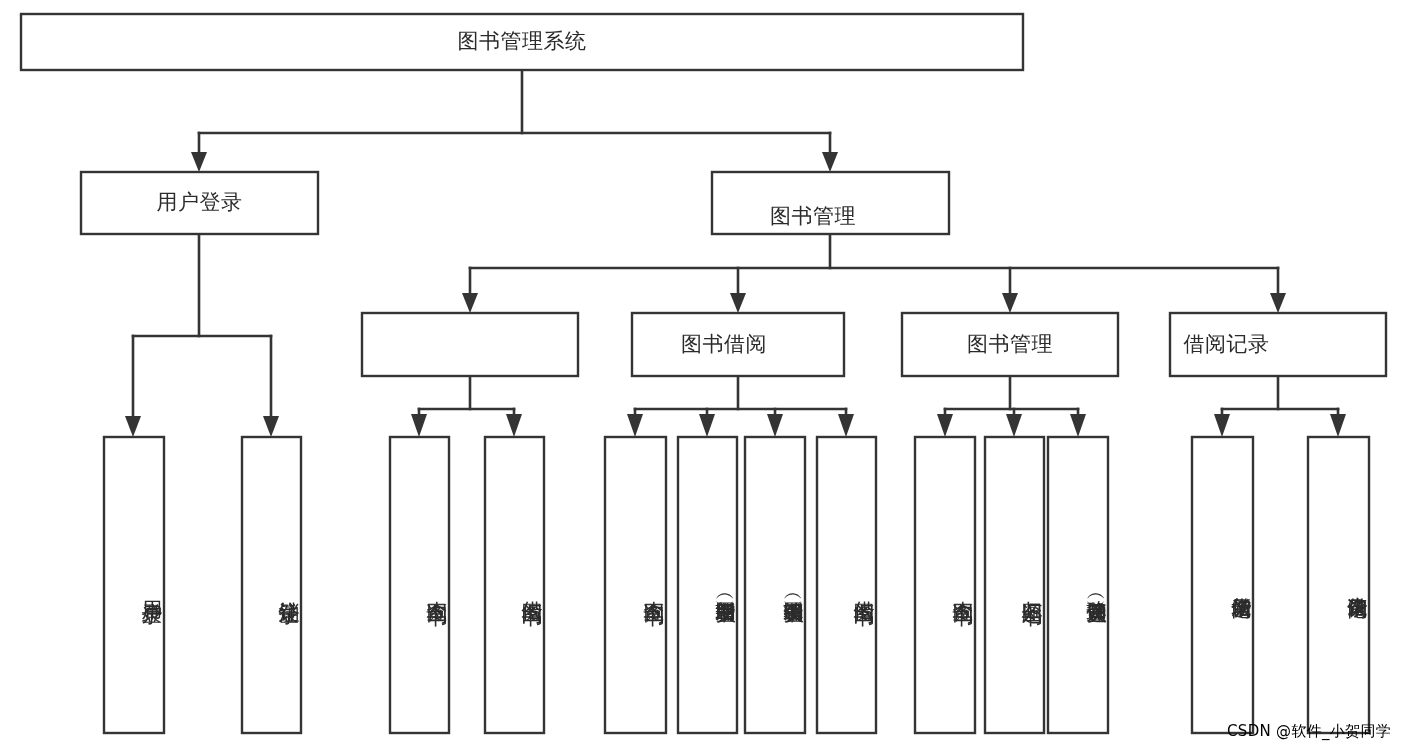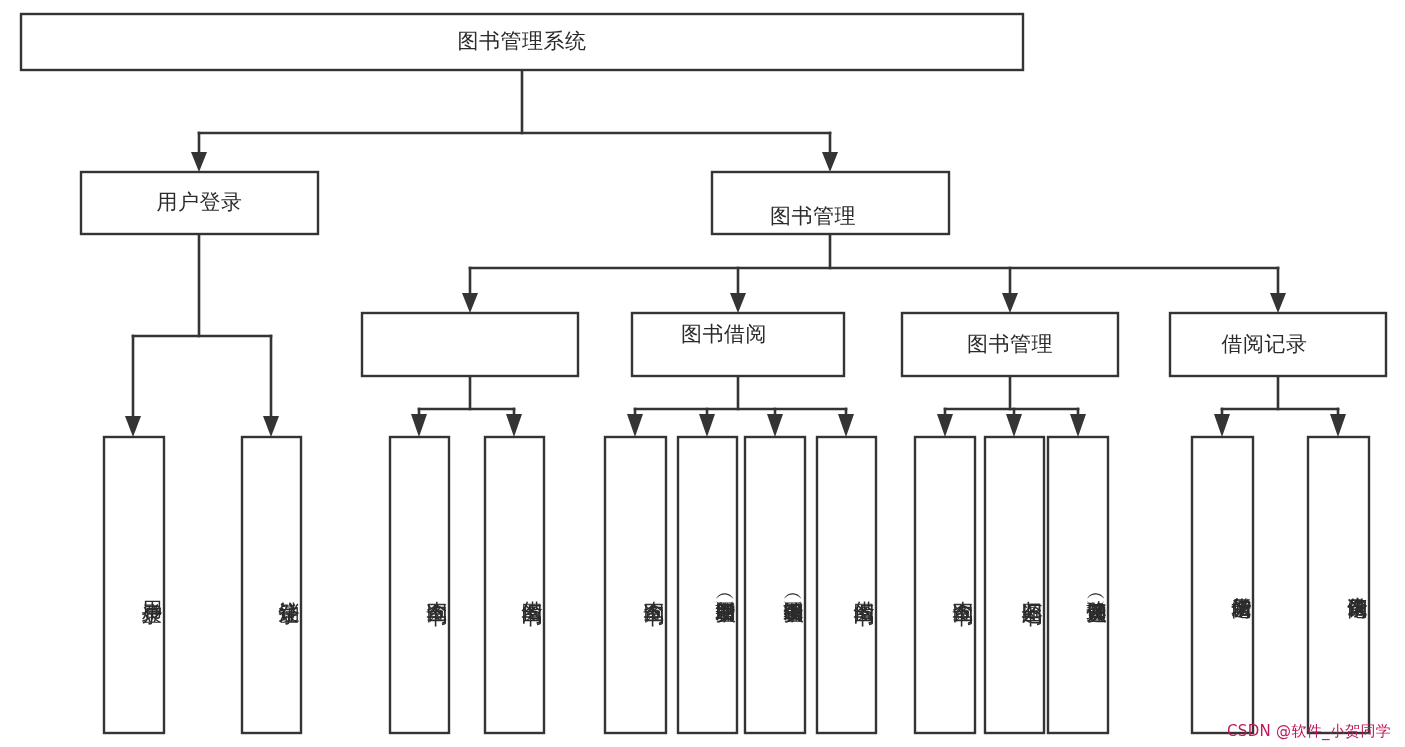--- a/index.html
+++ b/index.html
@@ -70,21 +70,21 @@
   }
   .node-label.vert.tall {
     font-size: 20px;
     letter-spacing: 0.5px;
   }
   #watermark {
     position: absolute;
     right: 14px;
     bottom: 6px;
     font-size: 15px;
-    color: #be185d;
+    color: #000000;
     font-family: "DejaVu Sans", "Liberation Sans", sans-serif;
     white-space: nowrap;
     letter-spacing: 0.3px;
   }
 </style>
 </head>
 <body>
 
 <div id="diagram-root">
 
@@ -190,23 +190,23 @@
 
     <rect class="node-box" x="1192" y="437" width="61" height="296"></rect>
     <rect class="node-box" x="1308" y="437" width="61" height="296"></rect>
   </svg>
 
   <div class="node-label horiz" style="left:21px; top:14px; width:1002px; height:56px;">图书管理系统</div>
 
   <div class="node-label horiz" style="left:81px; top:172px; width:237px; height:62px;">用户登录</div>
   <div class="node-label horiz" style="left:712px; top:178px; width:202px; height:62px;margin-top:8px;">图书管理</div>
 
-  <div class="node-label horiz" style="left:632px; top:303px; width:184px; height:63px;">图书借阅</div>
+  <div class="node-label horiz" style="left:632px; top:313px; width:184px; height:63px;">图书借阅</div>
   <div class="node-label horiz" style="left:902px; top:313px; width:216px; height:63px;">图书管理</div>
-  <div class="node-label horiz" style="left:1178px; top:313px; width:173px; height:63px;">借阅记录</div>
+  <div class="node-label horiz" style="left:1140px; top:313px; width:173px; height:63px;">借阅记录</div>
 
   <div class="node-label vert" style="left:104px; top:500px; width:60px; height:170px;">用户登录</div>
   <div class="node-label vert" style="left:242px; top:500px; width:59px; height:170px;">注销登录</div>
 
   <div class="node-label vert" style="left:390px; top:500px; width:59px; height:170px;">查询图书</div>
   <div class="node-label vert" style="left:485px; top:500px; width:59px; height:170px;">借阅图书</div>
 
   <div class="node-label vert" style="left:605px; top:500px; width:61px; height:170px;">查询图书</div>
   <div class="node-label vert tall" style="left:678px; top:443px; width:59px; height:285px;">新增图书（管理员）</div>
   <div class="node-label vert tall" style="left:745px; top:443px; width:60px; height:285px;">编辑图书（管理员）</div>

